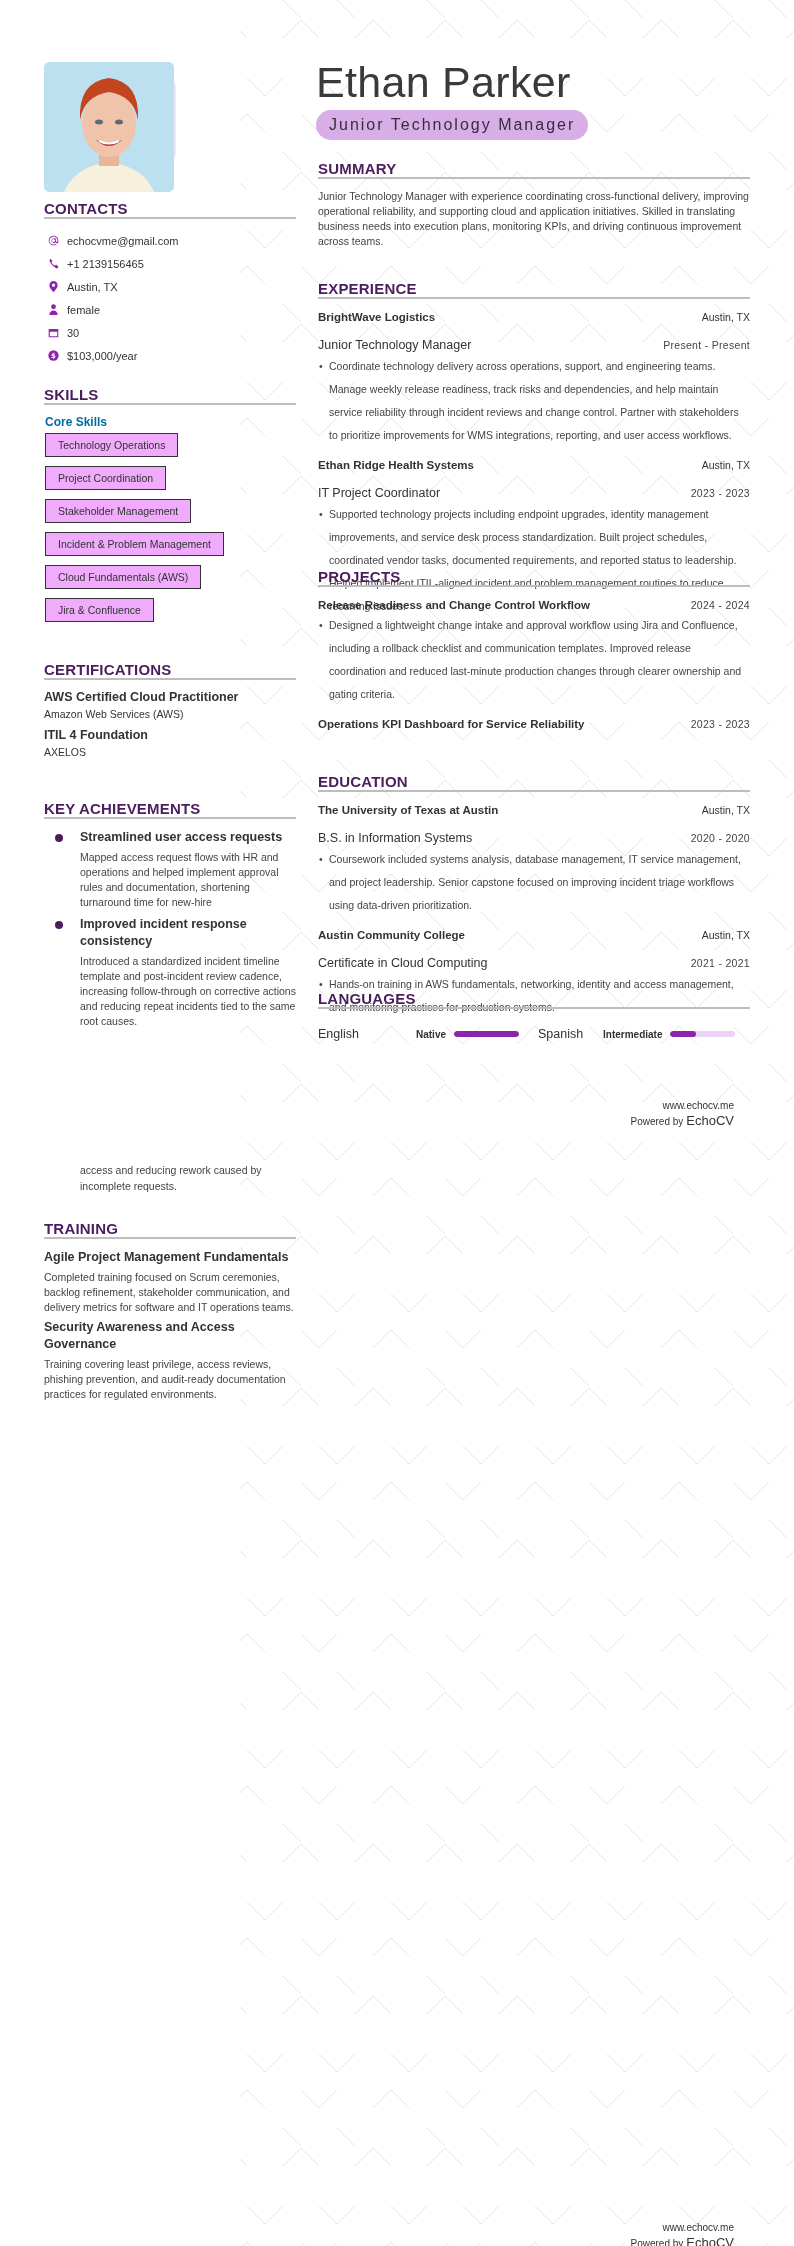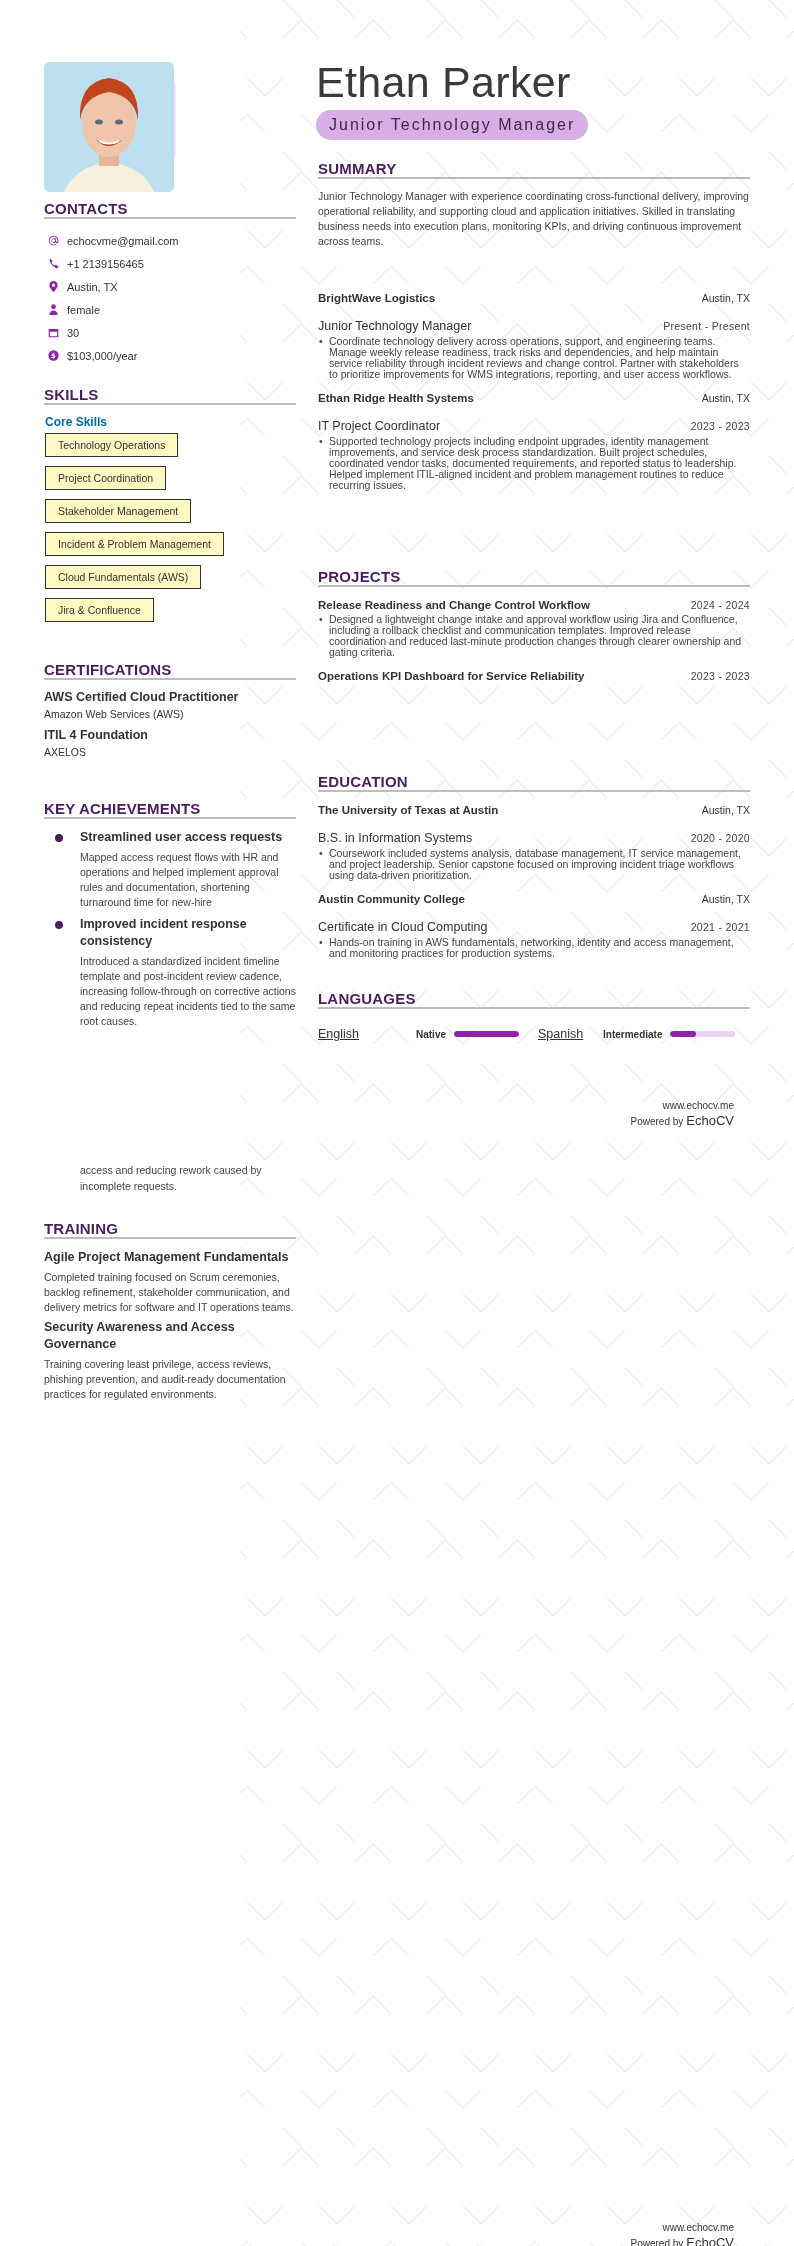--- a/index.html
+++ b/index.html
@@ -43,21 +43,21 @@
 
   .contacts { top: 200px; }
   .contact-item { display: flex; align-items: center; height: 23px; font-size: 11px; color: #333; }
   .contact-item .ic { width: 12px; height: 12px; margin-left: 3px; margin-right: 8px; display: inline-flex; align-items: center; justify-content: center; }
   .contact-item svg { width: 11px; height: 11px; fill: #8e24aa; }
 
   .skills { top: 386px; }
   .skill-sub { font-size: 12px; font-weight: 700; color: #0369a1; margin: 2px 0 4px 1px; }
   .skill-tag {
     display: inline-block; border: 1px solid #333; font-size: 10.5px; color: #333;
-    padding: 5px 12px; margin: 0 0 9px 1px; background: #fef9c3;
+    padding: 5px 12px; margin: 0 0 9px 1px; background: #f0abfc;
   }
   .skill-list { display: flex; flex-direction: column; align-items: flex-start; }
 
   .certs { top: 661px; }
   .cert-name { font-size: 12.5px; font-weight: 700; color: #333; margin-top: 4px; }
   .cert-org { font-size: 10.5px; color: #333; margin-top: 4px; margin-bottom: 8px; }
 
   .achievements { top: 800px; }
   .ach-item { position: relative; padding-left: 36px; margin-bottom: 6px; }
   .ach-dot { position: absolute; left: 11px; top: 5px; width: 8px; height: 8px; border-radius: 50%; background: #4a1d5c; }
@@ -81,31 +81,31 @@
   .summary { top: 160px; }
   .summary p { font-size: 10.5px; color: #444; line-height: 15px; }
 
   .experience { top: 280px; }
   .entry { margin-bottom: 6px; }
   .row { display: flex; justify-content: space-between; align-items: baseline; margin-top: 12px; }
   .org { font-size: 11.5px; font-weight: 700; color: #333; }
   .loc { font-size: 10.5px; color: #333; }
   .role { font-size: 12.5px; color: #333; margin-top: 3px; }
   .dates { font-size: 10.5px; color: #444; letter-spacing: 0.3px; }
-  .bullet { position: relative; padding-left: 11px; font-size: 10.5px; color: #444; line-height: 11px; margin-top: 3px; }
+  .bullet { position: relative; padding-left: 11px; font-size: 10.5px; color: #444; line-height: 23px; margin-top: 3px; }
   .bullet::before { content: "•"; position: absolute; left: 1px; top: 0; }
 
   .projects { top: 568px; }
   .proj-title { font-size: 11.5px; font-weight: 700; color: #333; }
 
   .education { top: 773px; }
 
   .languages { top: 990px; }
   .lang-row { display: flex; align-items: center; margin-top: 18px; }
-  .lang-name { font-size: 12.5px; color: #333; text-decoration: underline; }
+  .lang-name { font-size: 12.5px; color: #333; }
   .lang-level { font-size: 10px; font-weight: 700; color: #333; margin-right: 8px; }
   .lang-bar { height: 6px; border-radius: 3px; background: #ead3f4; position: relative; overflow: hidden; }
   .lang-fill { position: absolute; left: 0; top: 0; bottom: 0; border-radius: 3px; background: #8e24aa; }
 
   .footer { position: absolute; left: 42px; right: 60px; display: flex; justify-content: space-between; align-items: flex-end; flex-direction: column; }
   .footer .url { font-size: 10px; color: #333; }
   .footer .powered { font-size: 10px; color: #333; }
   .footer .brand { font-size: 13px; color: #333; margin-left: 3px; }
 </style>
 </head>
@@ -228,20 +228,21 @@
 
   <div class="name">Ethan Parker</div>
   <div class="title-pill">Junior Technology Manager</div>
 
   <div class="right summary">
     <div class="sec-title">SUMMARY</div>
     <p>Junior Technology Manager with experience coordinating cross-functional delivery, improving operational reliability, and supporting cloud and application initiatives. Skilled in translating business needs into execution plans, monitoring KPIs, and driving continuous improvement across teams.</p>
   </div>
 
   <div class="right experience">
+    <div class="sec-title">EXPERIENCE</div>
     <div class="entry">
       <div class="row">
         <span class="org">BrightWave Logistics</span>
         <span class="loc">Austin, TX</span>
       </div>
       <div class="row">
         <span class="role">Junior Technology Manager</span>
         <span class="dates">Present - Present</span>
       </div>
       <div class="bullet">Coordinate technology delivery across operations, support, and engineering teams. Manage weekly release readiness, track risks and dependencies, and help maintain service reliability through incident reviews and change control. Partner with stakeholders to prioritize improvements for WMS integrations, reporting, and user access workflows.</div>

